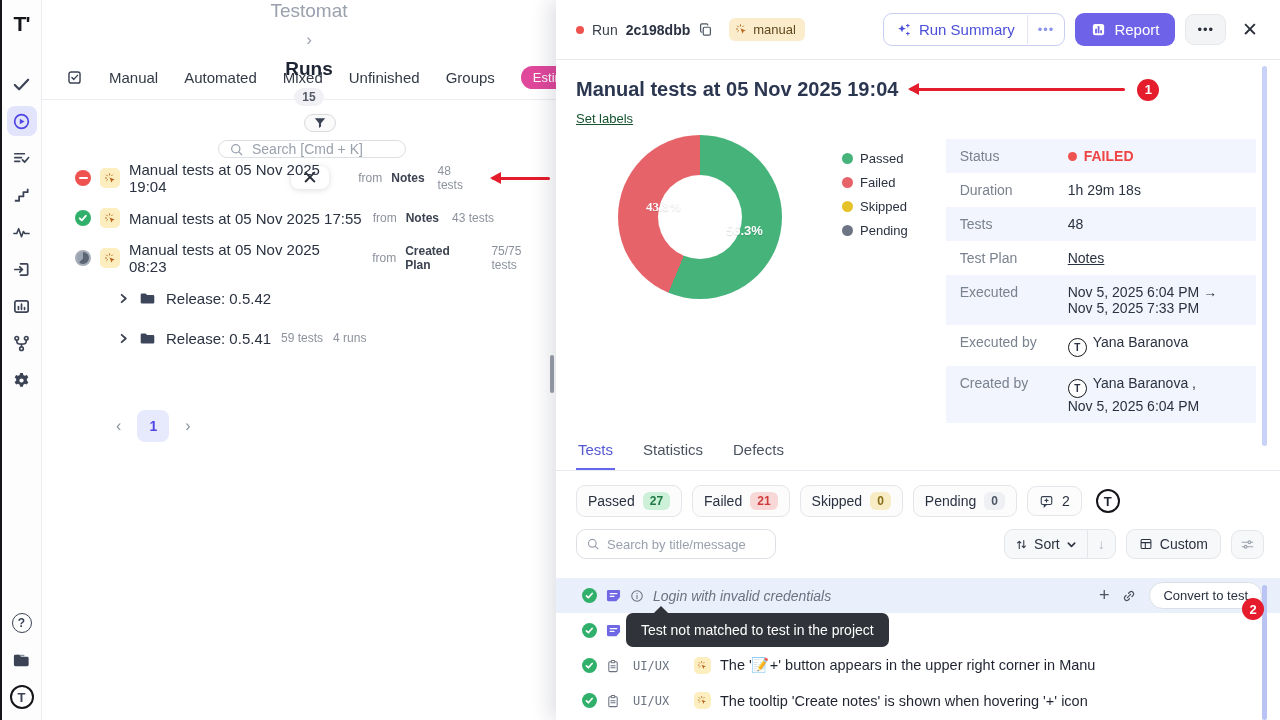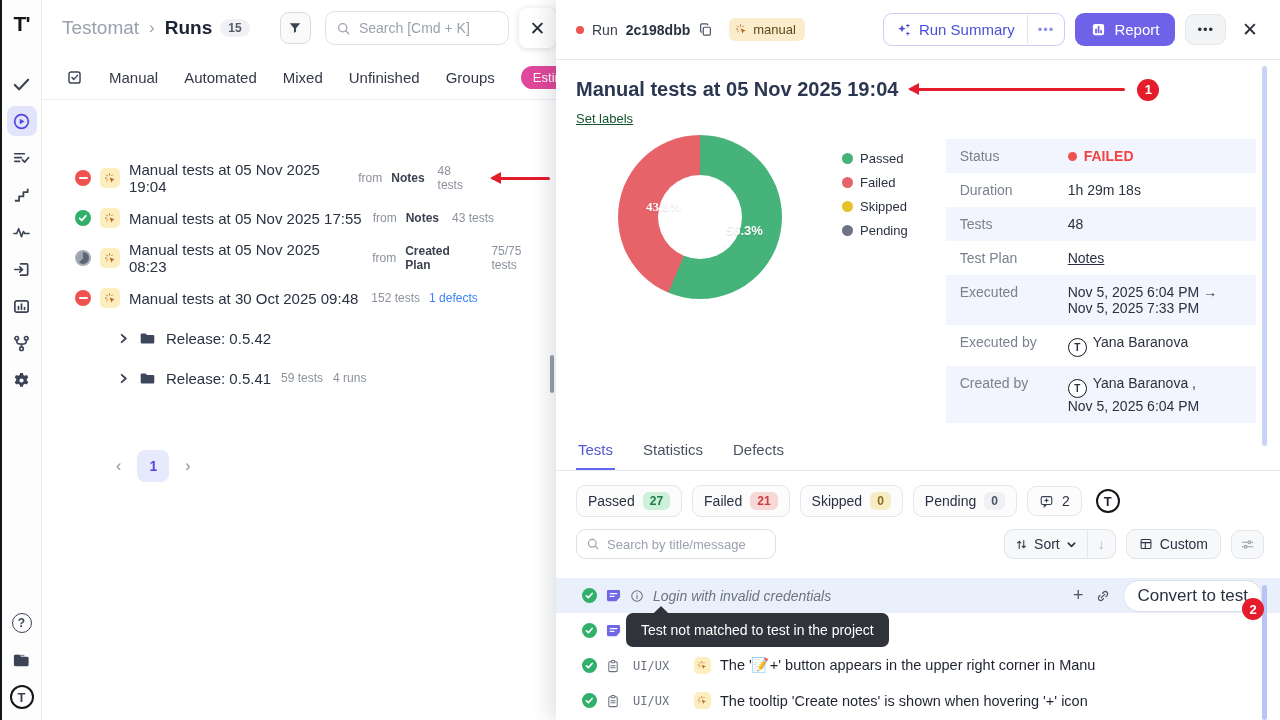--- a/index.html
+++ b/index.html
@@ -14,21 +14,21 @@
   .rail-icon { width:30px; height:30px; margin:7px auto 6px; display:flex; align-items:center; justify-content:center; color:#3b4354; }
   .rail-icon svg { width:19px; height:19px; }
   .rail-icon.active { background:#e2e4fb; border-radius:8px; color:#4f46e5; }
   .rail-logo { font-weight:900; font-size:21px; color:#15161a; height:40px; display:flex; align-items:center; justify-content:center; margin-top:4px; letter-spacing:-1px;}
   .rail-bottom { position:absolute; bottom:2px; left:0; width:100%; }
   .help-circle { width:20px; height:20px; border:1.7px solid #3b4354; border-radius:50%; font-size:12px; font-weight:bold; display:flex; align-items:center; justify-content:center; }
   .avatar-t { width:24px; height:24px; border:2px solid #15161a; border-radius:50%; font-weight:900; font-size:13px; display:flex; align-items:center; justify-content:center; background:#fff; }
 
   
   .list-panel { position:absolute; left:42px; top:0; width:514px; height:720px; background:#fff; z-index:10; }
-  .list-header { height:56px; display:flex; align-items:center; padding-left:20px; gap:8px; }
+  .list-header { height:56px; display:flex; align-items:center; padding-left:20px; gap:8px;flex-direction:column; }
   .crumb-app { font-size:19px; color:#9aa1ad; }
   .crumb-sep { font-size:17px; color:#9aa1ad; margin:0 2px; }
   .crumb-section { font-size:19px; font-weight:bold; color:#1c2333; }
   .count-pill { background:#f1f1f5; color:#555b66; font-size:12px; border-radius:10px; padding:2px 8px; font-weight:bold; }
   .funnel-btn { width:32px; height:32px; border:1px solid #d7dade; border-radius:9px; background:#fafafb; display:flex; align-items:center; justify-content:center; margin-left:22px; }
   .search-box { width:188px; height:34px; border:1px solid #dcdfe4; border-radius:10px; display:flex; align-items:center; gap:8px; padding:0 10px; color:#9aa1ad; margin-left:6px; }
   .search-box span { font-size:14px; color:#9aa1ad; white-space:nowrap; overflow:hidden; }
   .close-list { width:38px; height:40px; background:#fff; box-shadow:0 1px 6px rgba(0,0,0,.14); border-radius:8px; display:flex; align-items:center; justify-content:center; font-size:19px; color:#2a2f3a; margin-left:2px; }
   .tabs-row { height:44px; display:flex; align-items:center; gap:26px; padding-left:24px; border-bottom:1px solid #ebedf1; }
   .tab-item { font-size:15px; color:#333a46; }
@@ -117,21 +117,21 @@
   .cols-btn { border:1px solid #e3e6ea; border-radius:9px; background:#f7f8f9; padding:6px 8px; color:#9aa1ad; }
   .tests-list { position:absolute; top:578px; left:0; right:0; }
   .t-row { height:35px; display:flex; align-items:center; gap:9px; padding:0 18px 0 26px; }
   .t-row.hl { background:#eaf0fb; }
   .t-check { width:15px; height:15px; flex:none; }
   .t-title-muted { font-size:14px; font-style:italic; color:#6b7280; }
   .t-tag { font-family:"DejaVu Sans Mono", monospace; font-size:12px; color:#6b7280; width:52px; flex:none; margin-left:4px;}
   .t-title { font-size:14.5px; color:#1f2430; }
   .t-actions { margin-left:auto; display:flex; align-items:center; gap:12px; }
   .plus-ic { font-size:18px; color:#4b5563; }
-  .convert-btn { border:1px solid #dcdfe4; background:#fff; border-radius:16px; padding:5px 13px; font-size:17px; color:#2a3140; white-space:nowrap; }
+  .convert-btn { border:1px solid #dcdfe4; background:#fff; border-radius:16px; padding:5px 13px; font-size:13px; color:#2a3140; white-space:nowrap; }
   .tooltip { position:absolute; left:70px; top:613px; background:#303339; color:#fff; font-size:14px; padding:9px 15px; border-radius:7px; white-space:nowrap; z-index:46; }
   .tooltip::before { content:""; position:absolute; left:30px; top:-5px; width:10px; height:10px; background:#303339; transform:rotate(45deg); }
   .badge2 { position:absolute; right:16px; top:598px; z-index:47; }
   .d-scroll-top { position:absolute; right:13px; top:66px; width:5px; height:380px; background:#c9d2f7; border-radius:3px; }
   .d-scroll-bottom { position:absolute; right:13px; top:585px; width:5px; height:135px; background:#b9c4f5; border-radius:3px; }
   .title-arrow { width:215px; }
   .row-arrow { width:58px; margin-left:6px; }
 </style>
 </head>
 <body>
@@ -291,34 +291,20 @@
               <path d="M8.5 8.5l8 3.2-3.6 1.2-1.2 3.6z" fill="#b5651d"></path>
               <g stroke="#b5651d" stroke-width="1.5" stroke-linecap="round">
                 <path d="M8.5 2.8v1.8M3.9 4.7l1.3 1.3M2.2 9.3H4M4.2 13.2l1.2-1.2M13 4.5l-1.2 1.2"></path>
               </g>
             </svg>
         </span>
         <span class="run-title">Manual tests at 05 Nov 2025 08:23</span>
         <span class="run-from">from</span>
         <span class="run-src">Created Plan</span>
         <span class="run-tests">75/75 tests</span>
-      </div>
-      <div class="run-row">
-        <span class="st st-failed"></span>
-        <span class="manual-ic">
-          <svg width="13" height="13" viewBox="0 0 20 20">
-              <path d="M8.5 8.5l8 3.2-3.6 1.2-1.2 3.6z" fill="#b5651d"></path>
-              <g stroke="#b5651d" stroke-width="1.5" stroke-linecap="round">
-                <path d="M8.5 2.8v1.8M3.9 4.7l1.3 1.3M2.2 9.3H4M4.2 13.2l1.2-1.2M13 4.5l-1.2 1.2"></path>
-              </g>
-            </svg>
-        </span>
-        <span class="run-title">Manual tests at 30 Oct 2025 09:48</span>
-        <span class="run-tests">152 tests</span>
-        <span class="defects-link">1 defects</span>
       </div>
 
       <div class="rel-row">
         <span class="chev">
           <svg width="11" height="11" viewBox="0 0 12 12" fill="none" stroke="#3c4350" stroke-width="2" stroke-linecap="round" stroke-linejoin="round">
               <path d="M4 2l4.5 4L4 10"></path>
             </svg>
         </span>
         <span>
           <svg width="17" height="17" viewBox="0 0 20 20">

